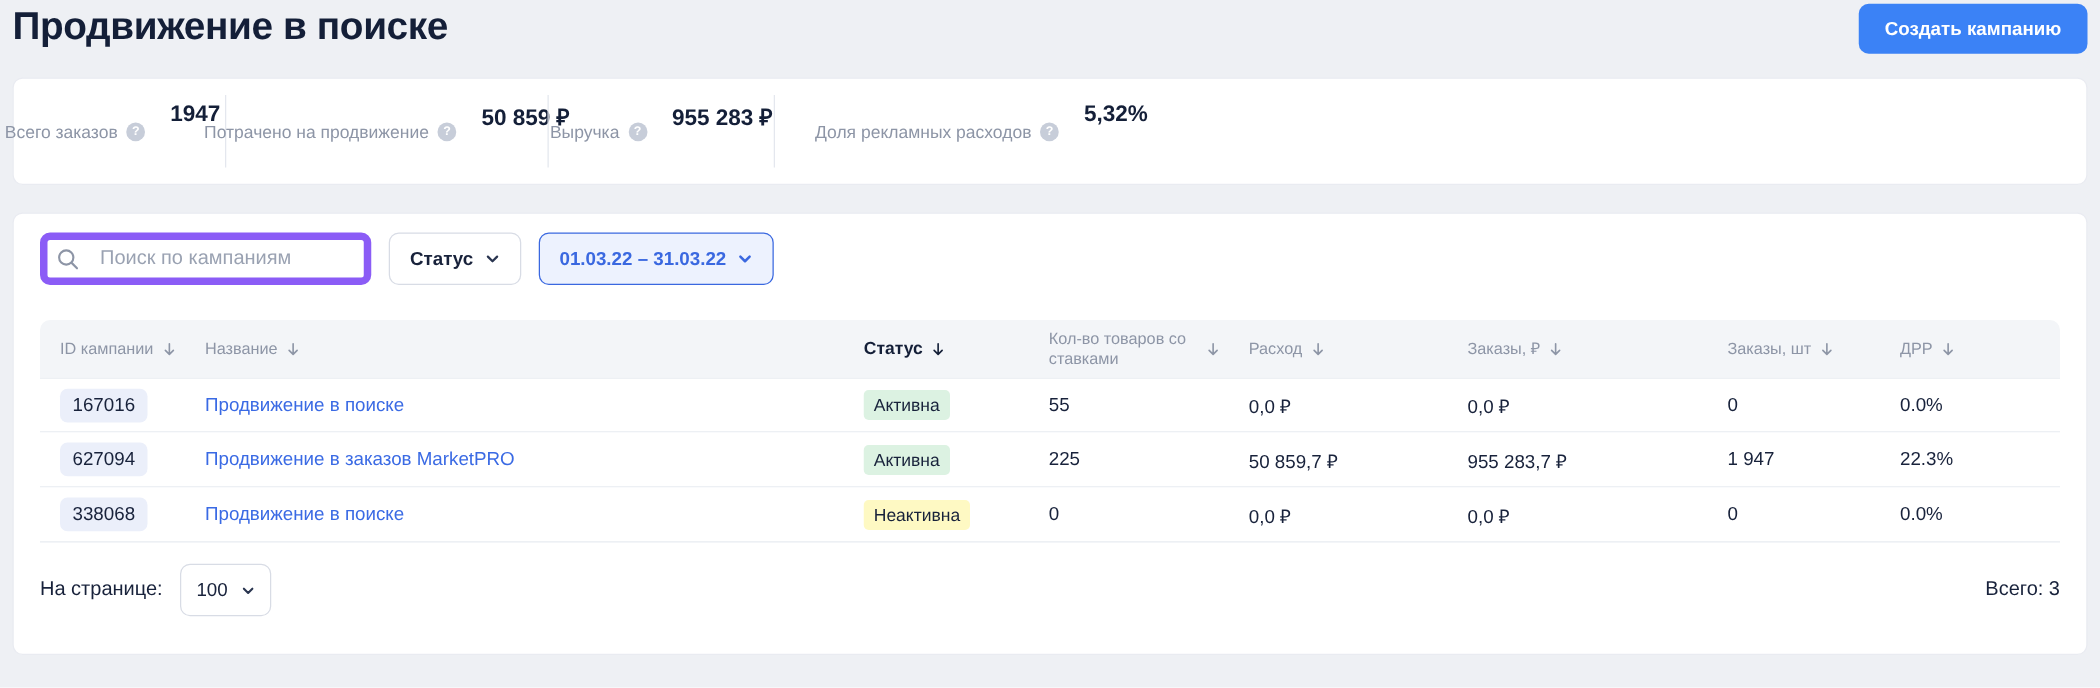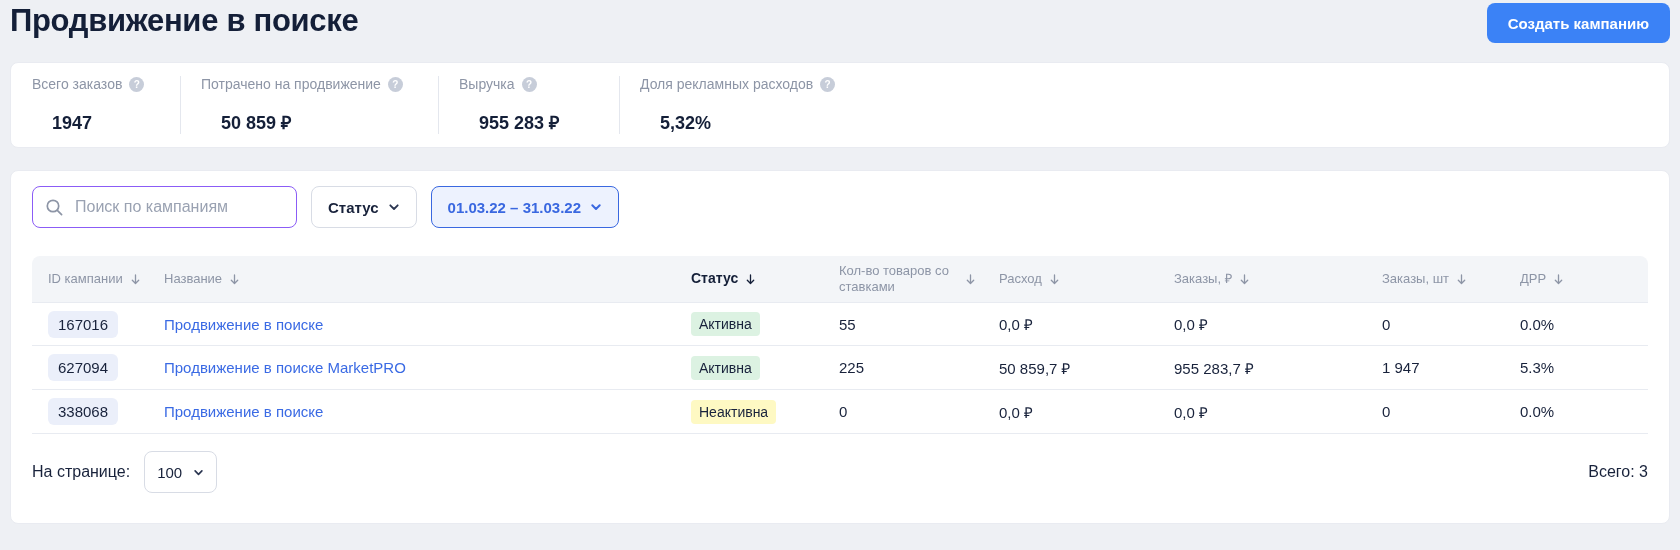--- a/index.html
+++ b/index.html
@@ -16,42 +16,42 @@
   .page-title { font-size: 31px; font-weight: 700; color: #141f38; letter-spacing: -0.3px; }
   .btn { border: none; cursor: pointer; border-radius: 8px; font-family: inherit; }
   .create-btn {
     background: #3b82f6; color: #fff; height: 40px; padding: 0 21px;
     font-size: 15px; font-weight: 700;
   }
 
   
   .card { background: #fff; border-radius: 8px; border: 1px solid #e9ebf1; }
   .stats-card { margin-top: 14px; height: 86px; display: flex; align-items: center; }
-  .stat { padding: 0 20px; height: 58px; display: flex; flex-direction: column; justify-content: space-between; }
+  .stat { padding: 0 32px; height: 58px; display: flex; flex-direction: row; justify-content: center; }
   .stat:first-child { padding-left: 21px; }
   .stat + .stat { border-left: 1px solid #e4e7ee; }
   .stat:nth-child(1) { width: 169px; }
   .stat:nth-child(2) { width: 258px; }
   .stat:nth-child(3) { width: 181px; }
   .stat-label-row { display: flex; align-items: center; gap: 7px; }
   .stat-label { color: #8d95a6; font-size: 14px; white-space: nowrap; }
   .help-icon {
     width: 15px; height: 15px; border-radius: 50%; background: #c7cdd9; color: #fff;
     font-size: 10px; font-weight: 700; display: inline-flex; align-items: center; justify-content: center;
     cursor: pointer; flex: none;
   }
   .stat-value { font-size: 18px; font-weight: 700; color: #141f38; margin-top: 5px; white-space: nowrap; margin-left: 20px; }
 
   
   .main-card { margin-top: 22px; padding: 15px 21px 30px; }
 
   .filter-row { display: flex; align-items: center; gap: 14px; }
   .search-box { position: relative; width: 265px; }
   .search-box input {
-    width: 100%; height: 42px; border: 1px solid #8b5cf6; border-radius: 8px;
+    width: 100%; height: 42px; border: 6px solid #8b5cf6; border-radius: 8px;
     padding: 0 12px 0 42px; font-size: 16px; font-family: inherit; color: #14532d; outline: none;
   }
   .search-box input::placeholder { color: #9aa2b2; }
   .search-icon { position: absolute; left: 13px; top: 12px; pointer-events: none; }
 
   .chip-btn {
     height: 42px; display: inline-flex; align-items: center; gap: 9px; padding: 0 16px;
     background: #fff; border: 1px solid #d8dce5; border-radius: 8px;
     font-size: 15px; font-weight: 700; color: #18223b; cursor: pointer; font-family: inherit;
   }
@@ -239,30 +239,30 @@
     <div class="td">0,0 ₽</div>
     <div class="td">0,0 ₽</div>
     <div class="td">0</div>
     <div class="td">0.0%</div>
   </div>
           <div class="grid-row body-row">
     <div class="td">
       <span class="id-badge">627094</span>
     </div>
     <div class="td">
-      <a class="name-link">Продвижение в поиске MarketPRO</a>
+      <a class="name-link">Продвижение в заказов MarketPRO</a>
     </div>
     <div class="td">
       <span class="status-badge active">Активна</span>
     </div>
     <div class="td">225</div>
     <div class="td">50 859,7 ₽</div>
     <div class="td">955 283,7 ₽</div>
     <div class="td">1 947</div>
-    <div class="td">5.3%</div>
+    <div class="td">22.3%</div>
   </div>
           <div class="grid-row body-row">
     <div class="td">
       <span class="id-badge">338068</span>
     </div>
     <div class="td">
       <a class="name-link">Продвижение в поиске</a>
     </div>
     <div class="td">
       <span class="status-badge inactive">Неактивна</span>

